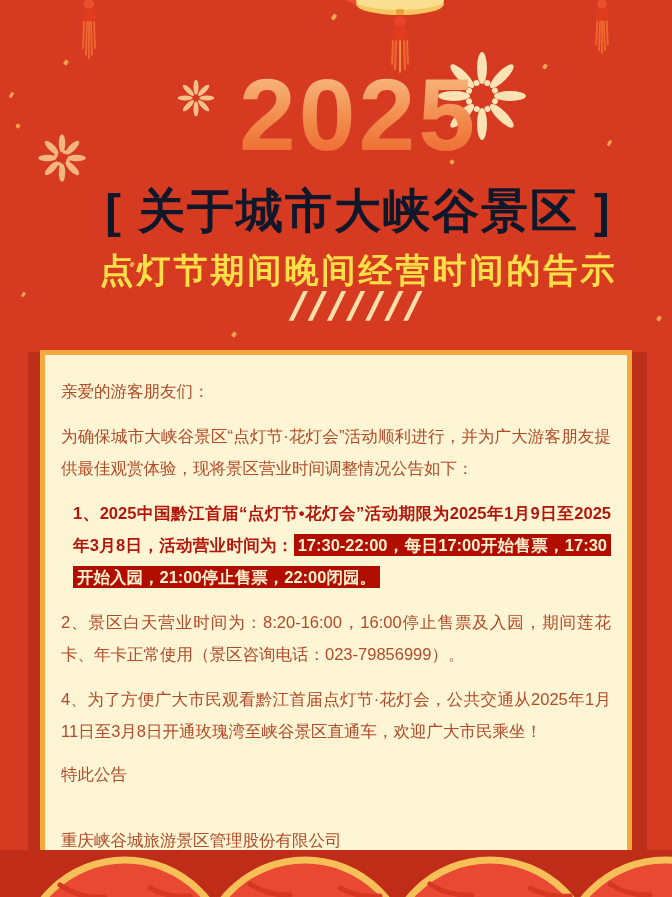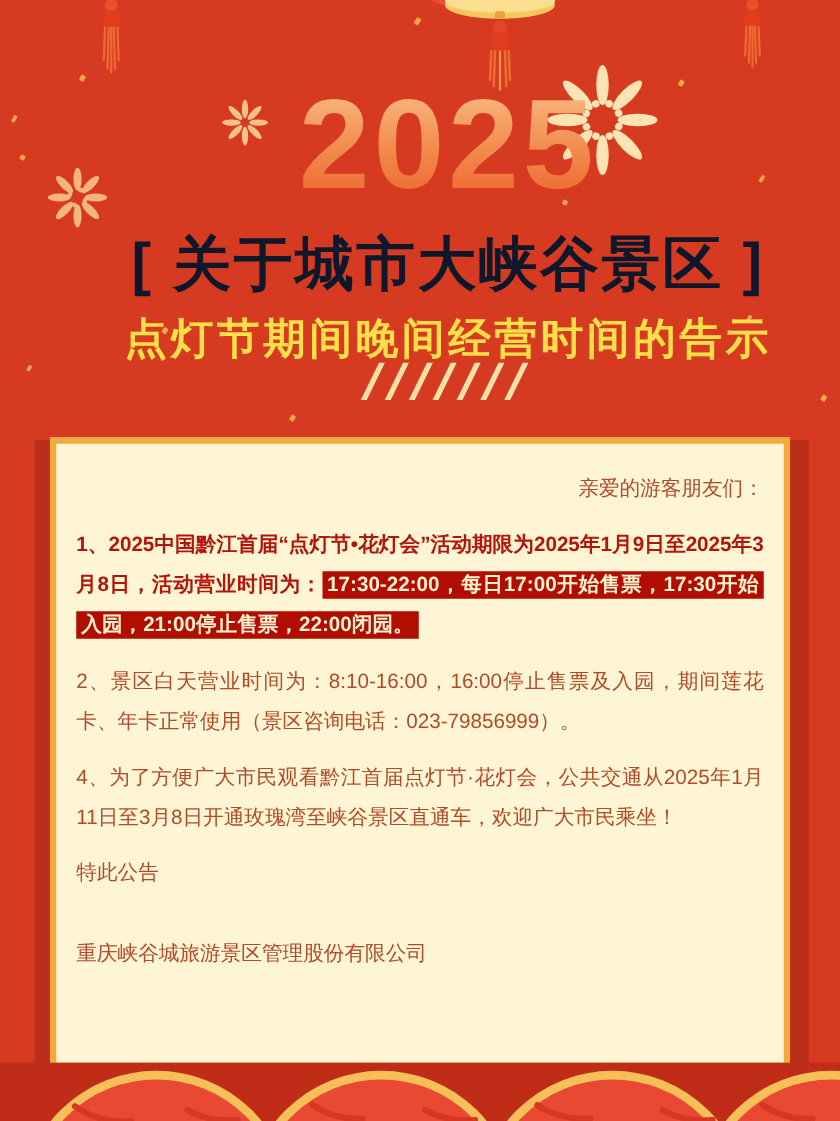--- a/index.html
+++ b/index.html
@@ -37,22 +37,22 @@
   .card-wrap::before{ 
     content:"";position:absolute;left:-12px;right:-15px;top:2px;bottom:-6px;
     background:#bb2e19;
   }
   .card{
     position:absolute;inset:0;background:#fdf5d3;border:5px solid #f2a93d;
     box-sizing:border-box;padding:20px 16px 0 16px;overflow:hidden;
   }
   .card p{margin:0 0 13px 0;font-size:16.5px;line-height:32px;color:#b14a2a;
           text-align:justify;}
-  .card .salutation{text-align:right;}
-  .card .item1{color:#b3150b;font-weight:bold;}
+  .card .salutation{text-align:left;}
+  .card .item1{color:#b3150b;font-weight:bold;margin-left:12px;}
   .hl{
     background:#b20d01;color:#fdf2cf;font-weight:bold;
     padding:2px 4px;-webkit-box-decoration-break:clone;box-decoration-break:clone;
   }
   .closing{text-align:left;font-family:Liberation Mono, monospace;}
   .sig{margin-top:32px;}
   .sig p{margin:0 6px 4px 0;}
   
   .scallops{position:absolute;left:0;bottom:0;width:672px;height:47px;}
 </style>
@@ -173,22 +173,23 @@
   <div class="speck" style="left:450px;top:160px;width:4px;height:4px;"></div>
 
   <div class="year">2025</div>
   <h1 class="title1">[ 关于城市大峡谷景区 ]</h1>
   <h2 class="title2">点灯节期间晚间经营时间的告示</h2>
   <div class="slashes">///////</div>
 
   <div class="card-wrap">
     <div class="card">
       <p class="salutation">亲爱的游客朋友们：</p>
+      <p>为确保城市大峡谷景区“点灯节·花灯会”活动顺利进行，并为广大游客朋友提供最佳观赏体验，现将景区营业时间调整情况公告如下：</p>
       <p class="item1"><span>1、2025中国黔江首届“点灯节•花灯会”活动期限为2025年1月9日至2025年3月8日，活动营业时间为：</span><span class="hl">17:30-22:00，每日17:00开始售票，17:30开始入园，21:00停止售票，22:00闭园。</span></p>
-      <p>2、景区白天营业时间为：8:10-16:00，16:00停止售票及入园，期间莲花卡、年卡正常使用（景区咨询电话：023-79856999）。</p>
+      <p>2、景区白天营业时间为：8:20-16:00，16:00停止售票及入园，期间莲花卡、年卡正常使用（景区咨询电话：023-79856999）。</p>
       <p>4、为了方便广大市民观看黔江首届点灯节·花灯会，公共交通从2025年1月11日至3月8日开通玫瑰湾至峡谷景区直通车，欢迎广大市民乘坐！</p>
       <p class="closing">特此公告</p>
       <div class="sig">
         <p>重庆峡谷城旅游景区管理股份有限公司</p>
 
       </div>
     </div>
   </div>
 
   <svg class="scallops" width="672" height="47" viewBox="0 0 672 47">

